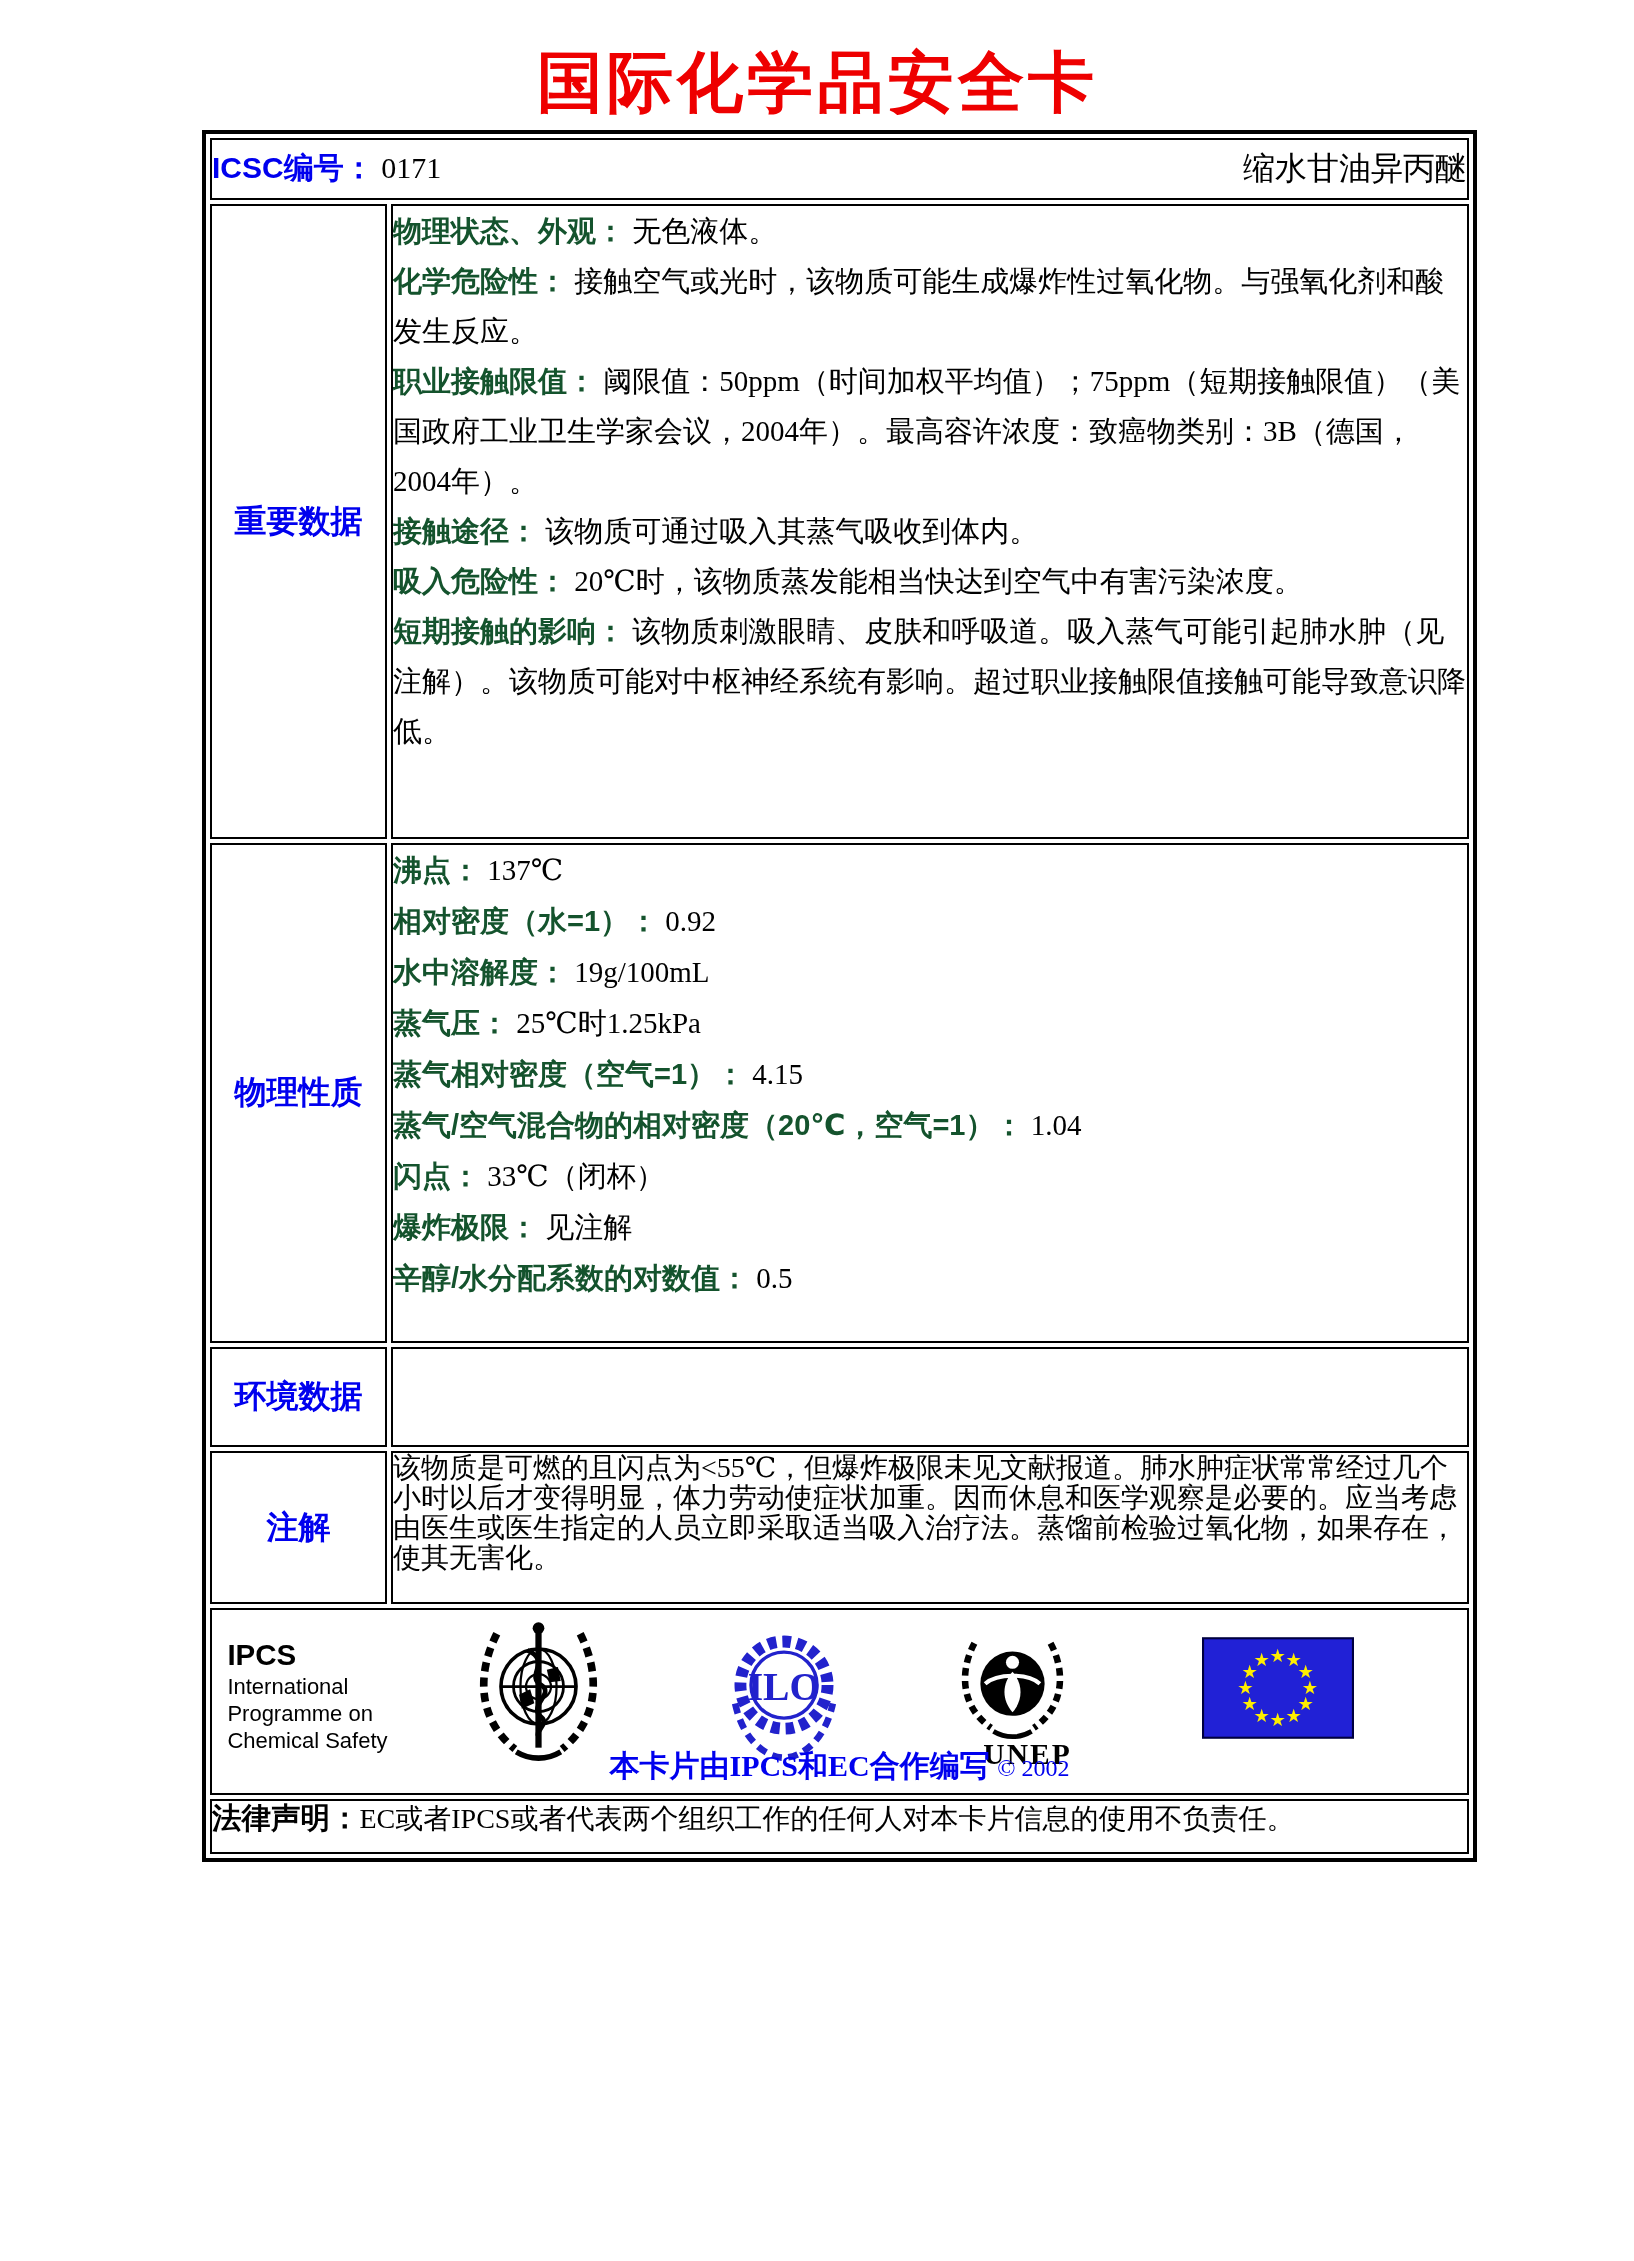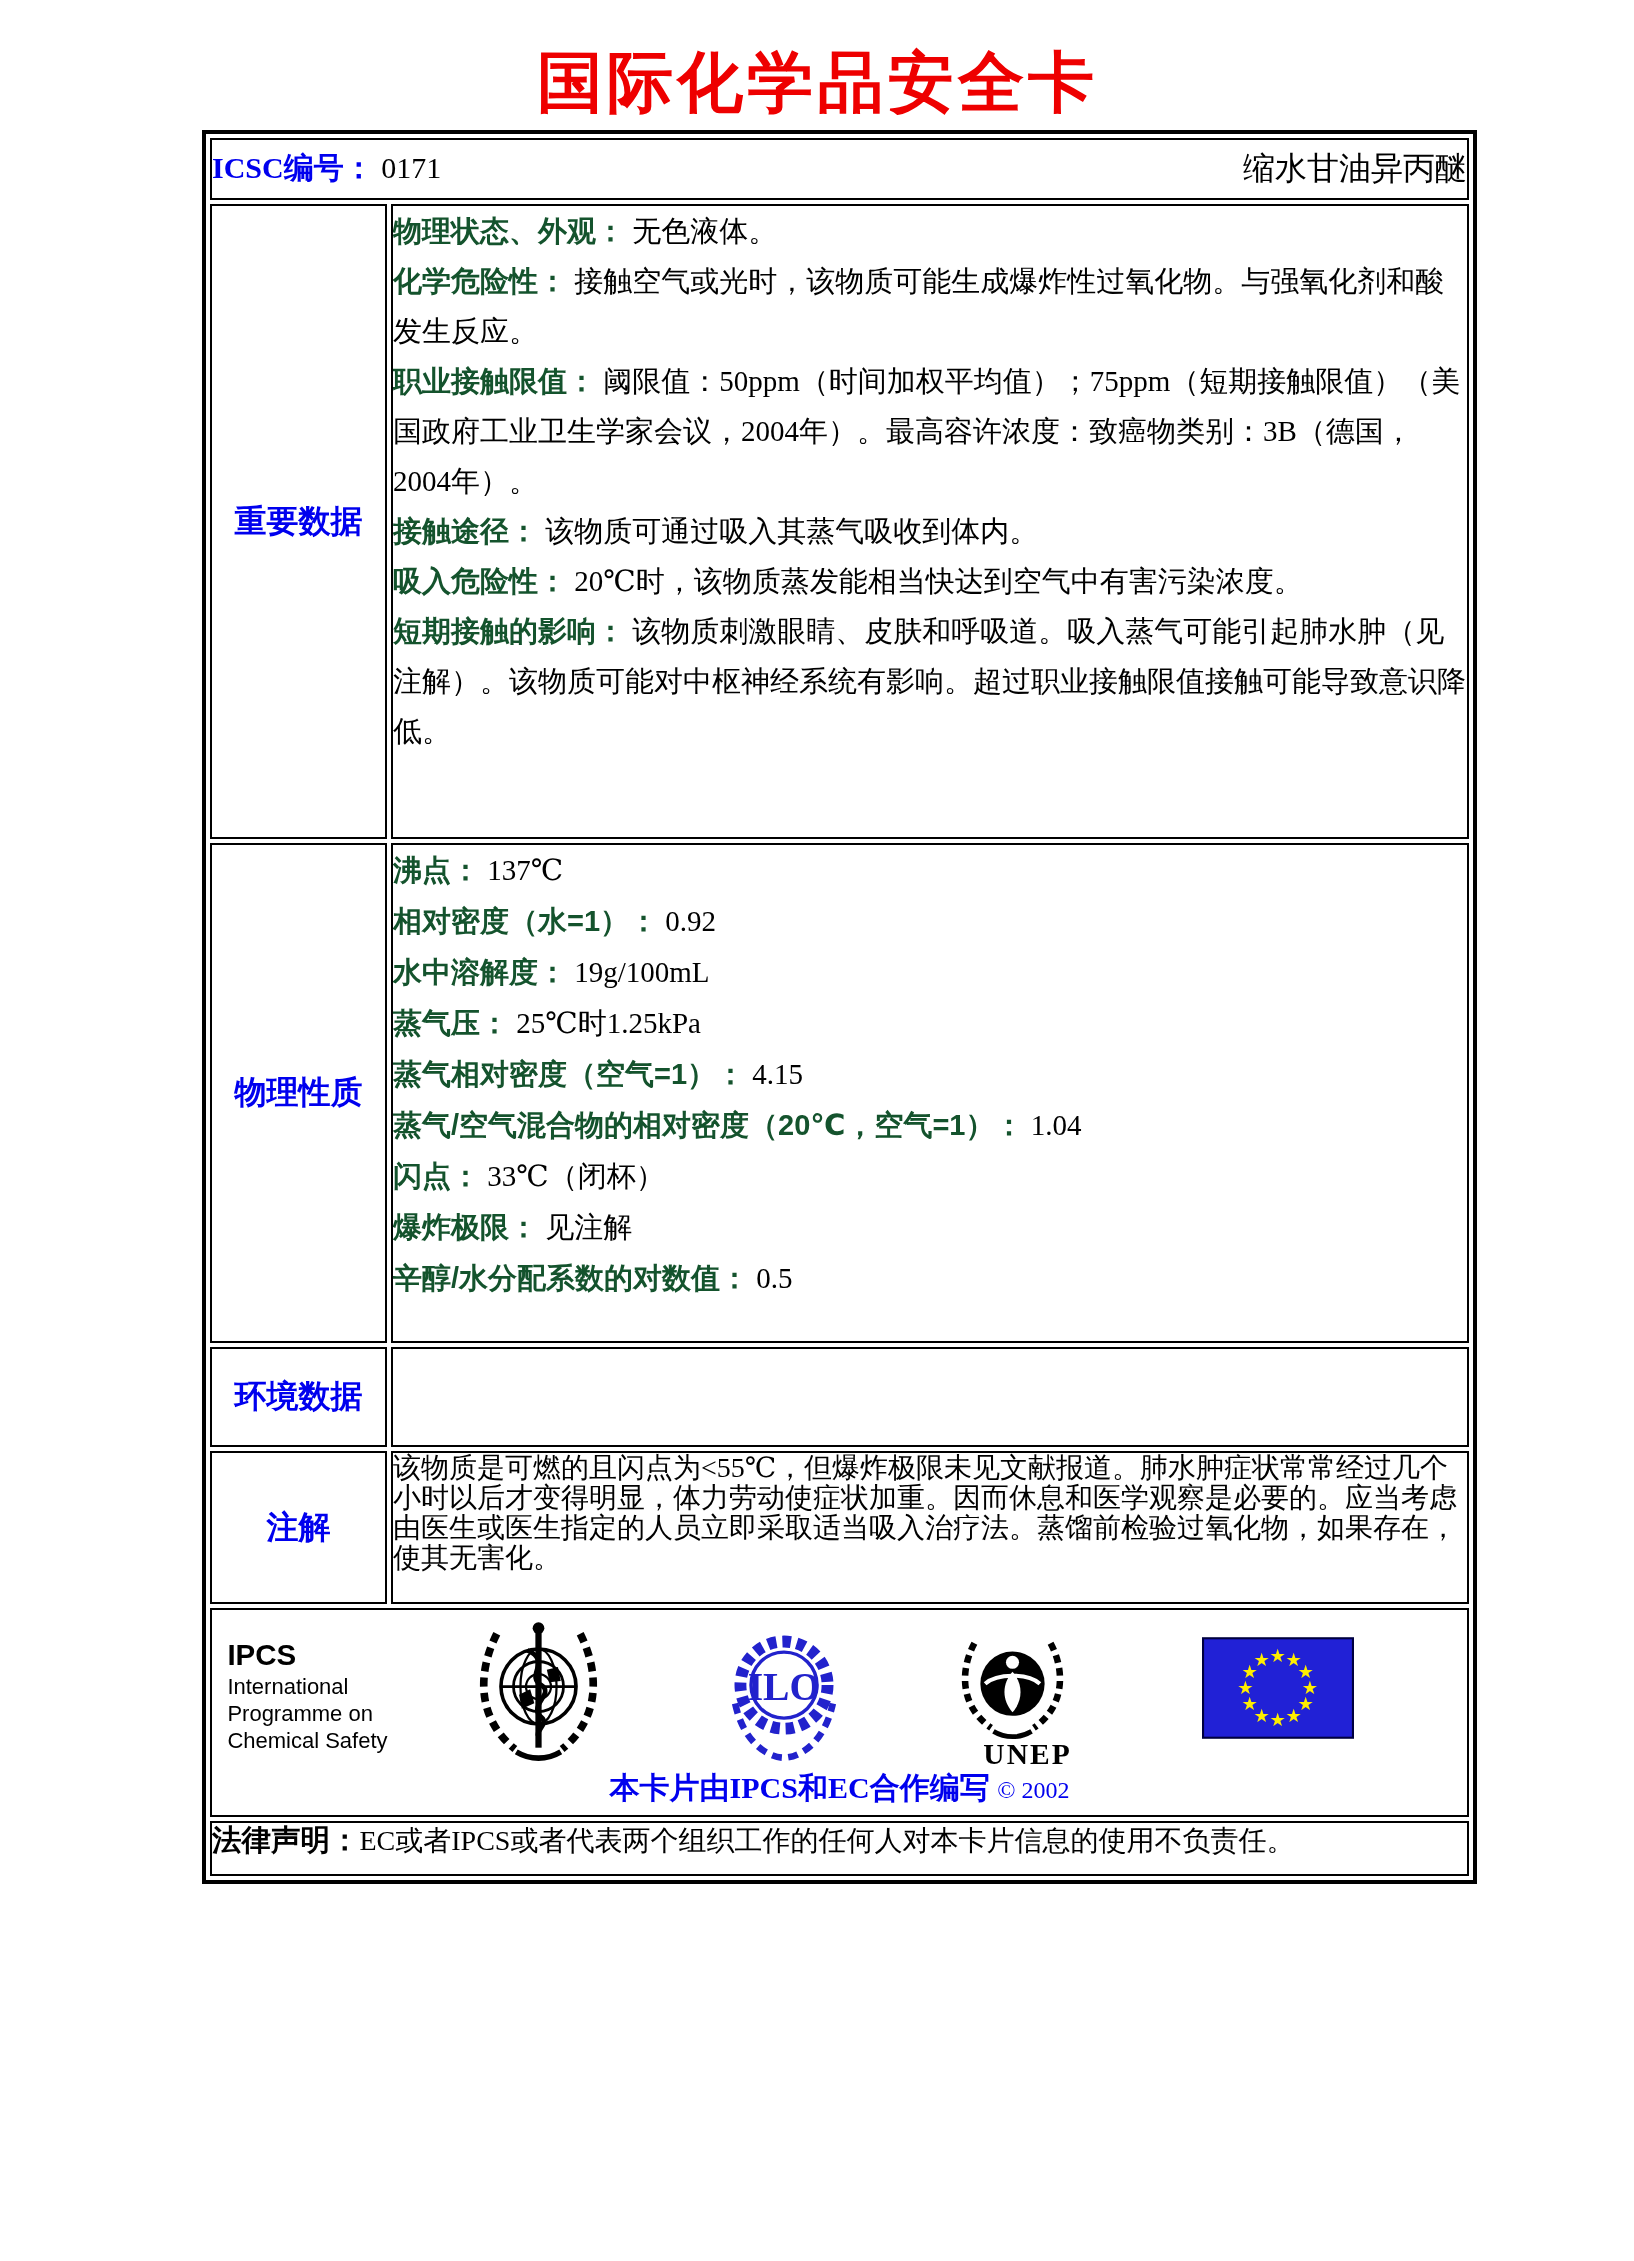--- a/index.html
+++ b/index.html
@@ -23,26 +23,26 @@
     border:2.1px solid #000;box-sizing:border-box;
     vertical-align:top;overflow:hidden;padding:0;
   }
   col.c1{width:177px;}
   tr.r-head{height:62px;}
   tr.r-important{height:635px;}
   tr.r-physical{height:500px;}
   tr.r-env{height:100px;}
   tr.r-notes{height:153px;}
   tr.r-addl{height:43px;}
-  tr.r-logos{height:209px;}
+  tr.r-logos{height:187px;}
   tr.r-legal{height:55px;}
 
   .head-cell{font-size:30px;line-height:56px;padding:0 8.4px 0 7px;white-space:nowrap;}
   .blue{color:#0000ee;}
-  .sans-bold{font-family:Liberation Serif, serif;font-weight:700;}
+  .sans-bold{font-family:Liberation Sans, sans-serif;font-weight:700;}
   .chem-name{float:right;font-size:32px;}
 
   .side-label{
     text-align:center;vertical-align:middle !important;
     color:#0000ee;font-size:32px;
     font-family:"Liberation Sans","DejaVu Sans",sans-serif;font-weight:700;
   }
   .content{padding:7px 11.2px 0 7px;font-size:29px;}
   .content .lbl{
     color:#14532d;font-family:"Liberation Sans","DejaVu Sans",sans-serif;font-weight:700;

